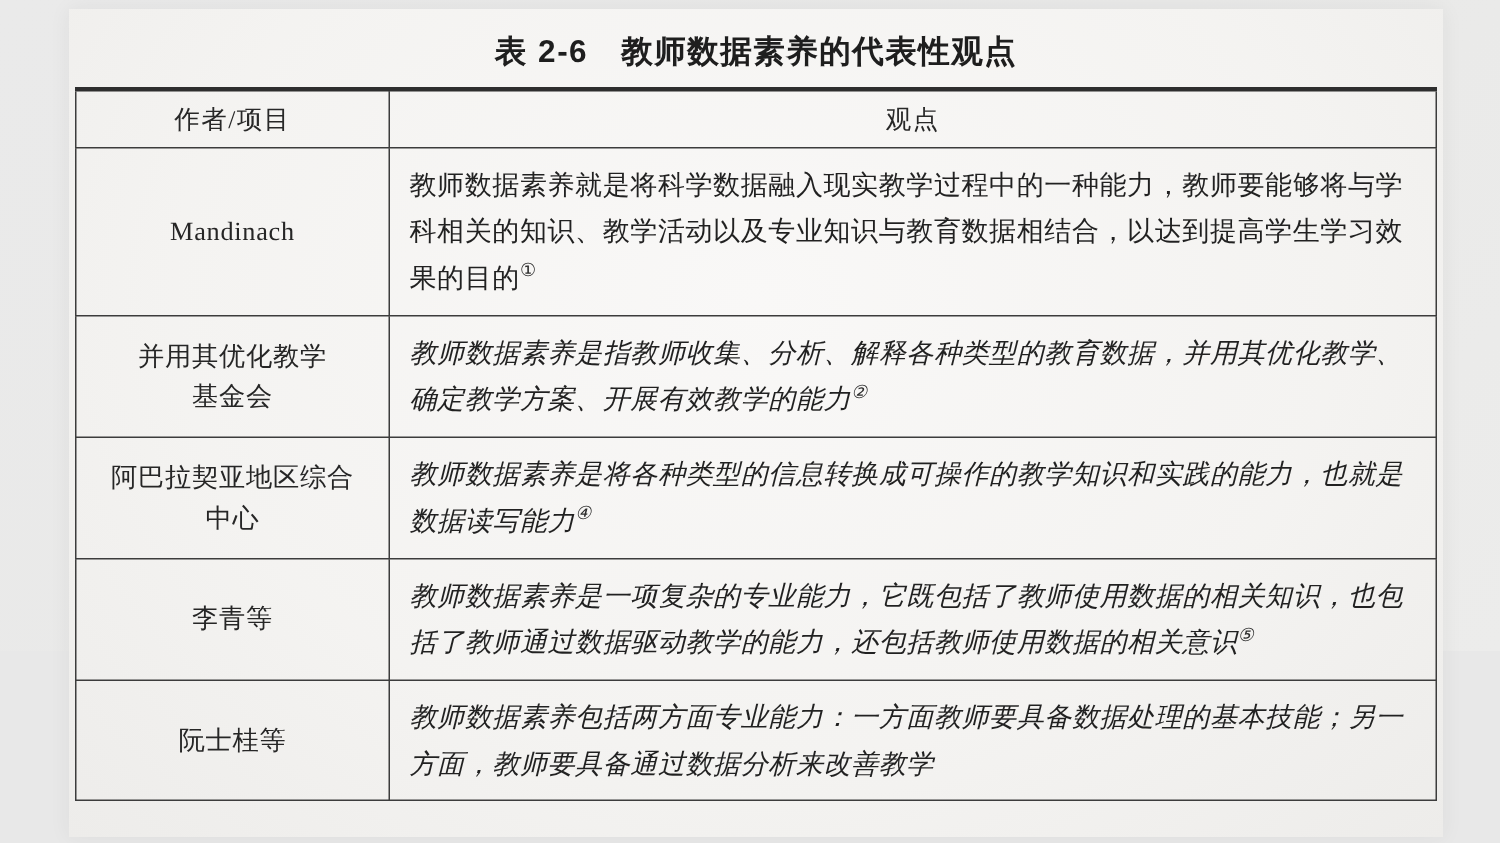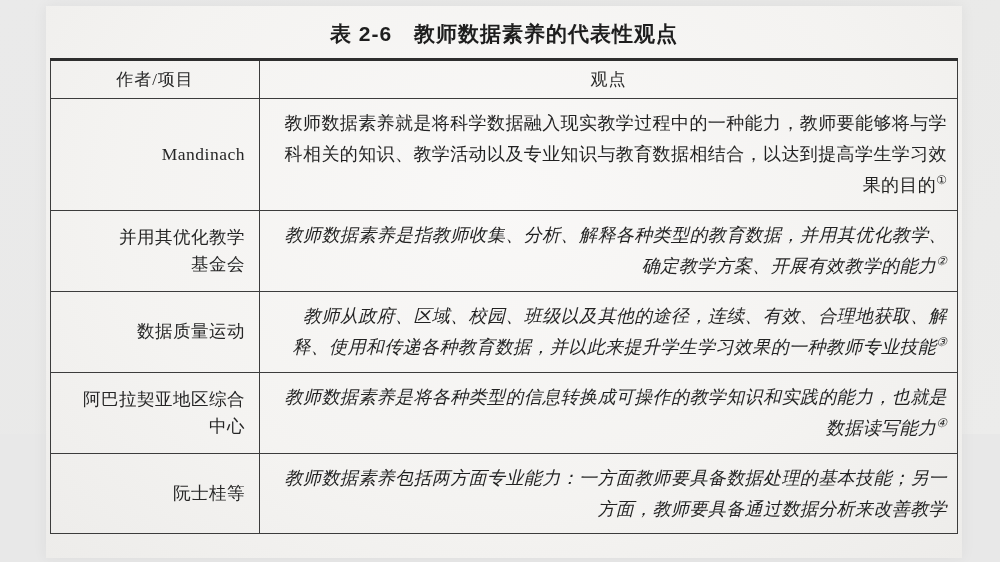--- a/index.html
+++ b/index.html
@@ -35,21 +35,20 @@
     width: calc(100% - 4px);
     margin: 0 auto;
     border-collapse: collapse;
     table-layout: fixed;
     color: #222;
   }
   table.lit-table { border-top: 3px solid #2c2c2c; }
   .lit-table th, .lit-table td {
     border: 1.6px solid #3b3b3b;
     vertical-align: middle;
-    text-align: right;
   }
   .lit-table th { border-top: none; }
   .col-author { width: 209px; }
   .lit-table th {
     font-weight: normal;
     font-size: 17px;
     height: 39px;
     text-align: center;
     color: #262626;
     letter-spacing: 1px;
@@ -106,27 +105,27 @@
         <tr class="row-tall">
           <td class="author-cell">Mandinach</td>
           <td class="view-cell"><span>教师数据素养就是将科学数据融入现实教学过程中的一种能力，教师要能够将与学科相关的知识、教学活动以及专业知识与教育数据相结合，以达到提高学生学习效果的目的</span><sup class="footnote-ref">①</sup></td>
         </tr>
         <tr class="row-std">
           <td class="author-cell">并用其优化教学
 基金会</td>
           <td class="view-cell"><span>教师数据素养是指教师收集、分析、解释各种类型的教育数据，并用其优化教学、确定教学方案、开展有效教学的能力</span><sup class="footnote-ref">②</sup></td>
         </tr>
         <tr class="row-std">
-          <td class="author-cell">数据质量运动</td>
-          <td class="view-cell"><span>教师从政府、区域、校园、班级以及其他的途径，连续、有效、合理地获取、解释、使用和传递各种教育数据，并以此来提升学生学习效果的一种教师专业技能</span><sup class="footnote-ref">③</sup></td>
-        </tr>
-        <tr class="row-std">
           <td class="author-cell">阿巴拉契亚地区综合
 中心</td>
           <td class="view-cell"><span>教师数据素养是将各种类型的信息转换成可操作的教学知识和实践的能力，也就是数据读写能力</span><sup class="footnote-ref">④</sup></td>
+        </tr>
+        <tr class="row-std">
+          <td class="author-cell">李青等</td>
+          <td class="view-cell"><span>教师数据素养是一项复杂的专业能力，它既包括了教师使用数据的相关知识，也包括了教师通过数据驱动教学的能力，还包括教师使用数据的相关意识</span><sup class="footnote-ref">⑤</sup></td>
         </tr>
         <tr class="row-std">
           <td class="author-cell">阮士桂等</td>
           <td class="view-cell"><span>教师数据素养包括两方面专业能力：一方面教师要具备数据处理的基本技能；另一方面，教师要具备通过数据分析来改善教学</span></td>
         </tr>
       </tbody>
     </table>
 
   </div>
 </div>

